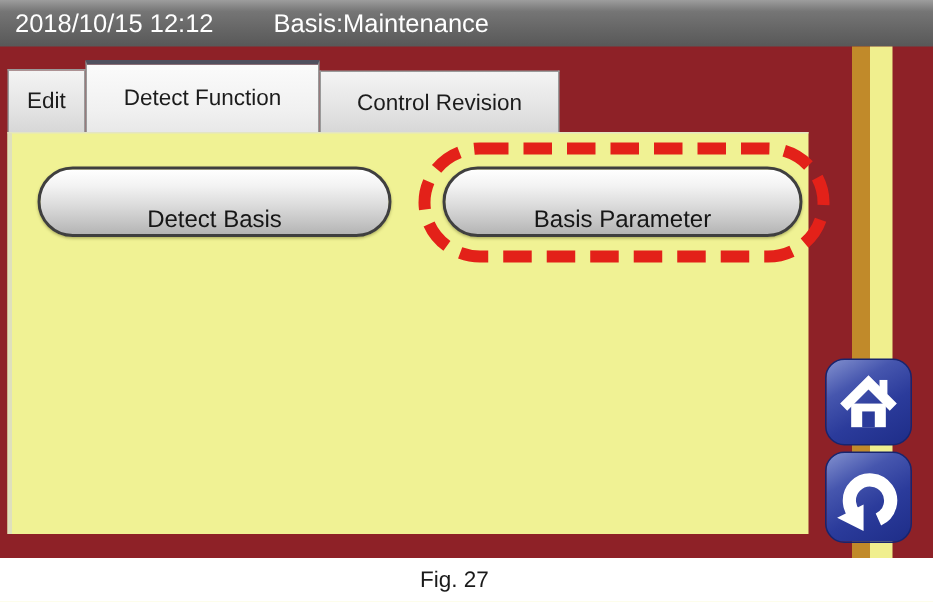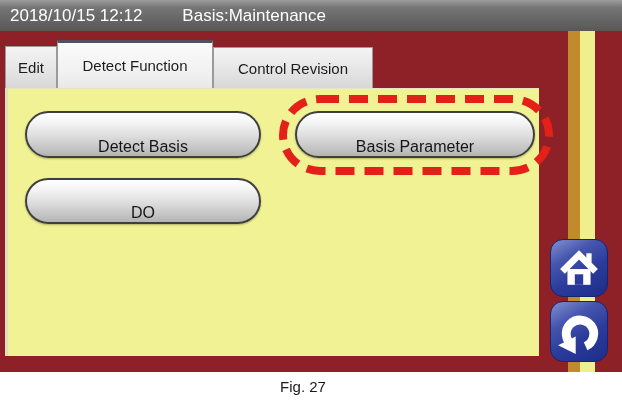--- a/index.html
+++ b/index.html
@@ -154,23 +154,20 @@
       </div>
 
       <div class="pill btn-detect-parameter">
         <span>Basis Parameter</span>
       </div>
 
       <svg class="ring" viewBox="0 0 278 84">
         <rect x="6" y="6" width="266" height="72" rx="37" ry="36" fill="none" stroke="#e32119" stroke-width="8" stroke-dasharray="19 10"></rect>
       </svg>
 
-      <div class="pill btn-do">
-        <span>DO</span>
-      </div>
 
     </div>
 
     <div class="navbtn nav-home">
       <svg width="42" height="42" viewBox="0 0 40 40">
         <rect x="27" y="6" width="5" height="9" fill="#ffffff"></rect>
         <polygon points="20,3 38,21 33.5,25.5 20,12 6.5,25.5 2,21" fill="#ffffff"></polygon>
         <rect x="9" y="21" width="22" height="15" fill="#ffffff"></rect>
         <rect x="16" y="26" width="8" height="10" fill="#2b3b9b"></rect>
       </svg>

